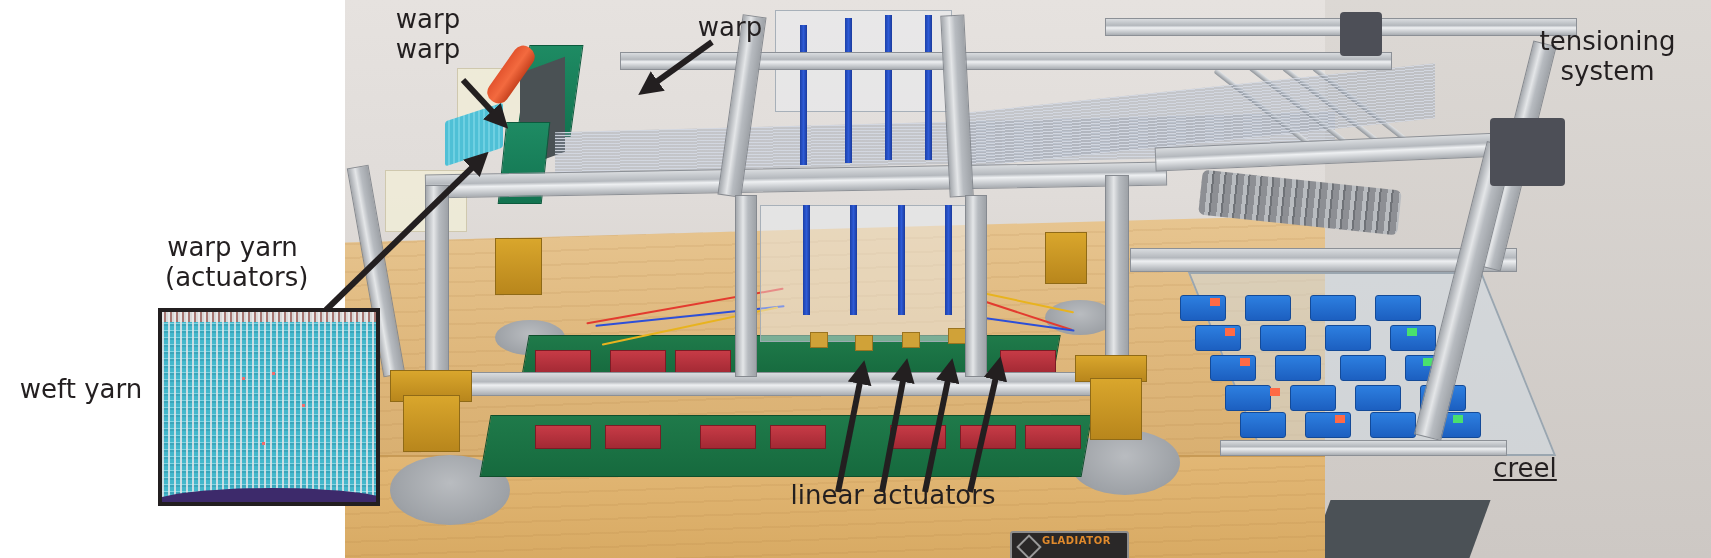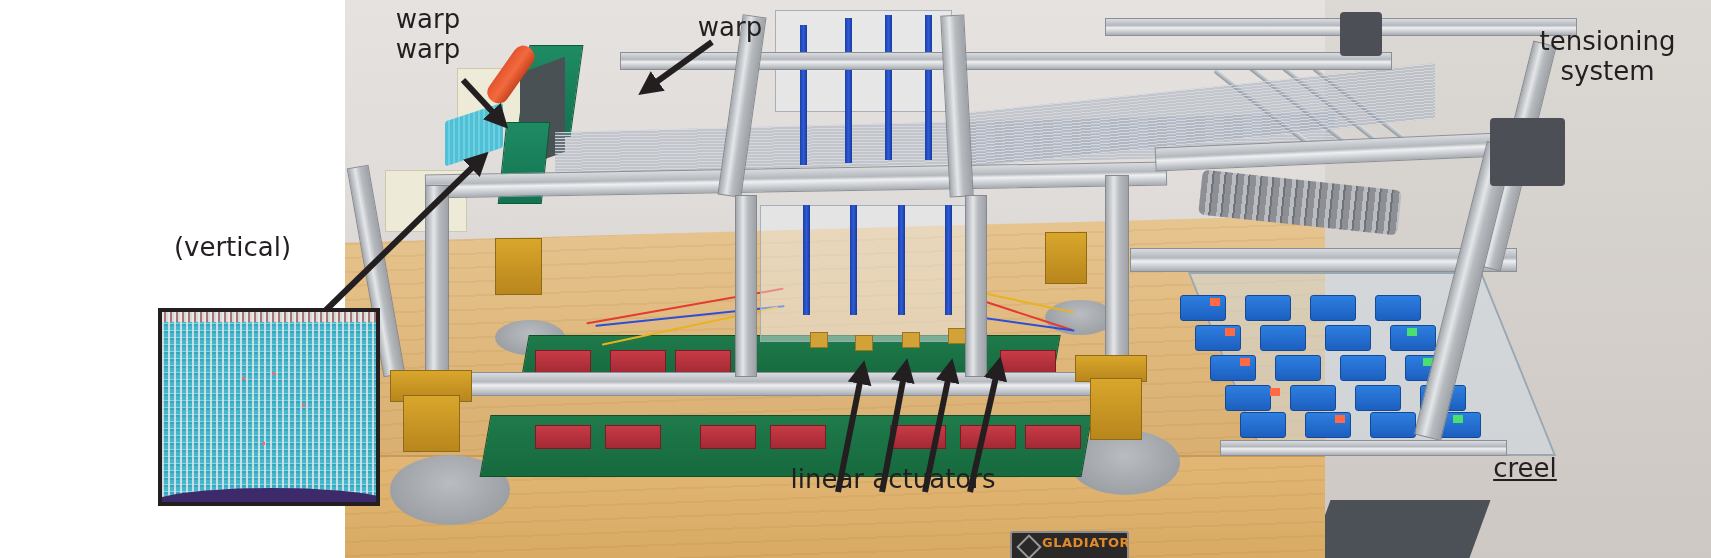--- a/index.html
+++ b/index.html
@@ -13,21 +13,21 @@
            clip-path:polygon(0 8%, 100% 0, 100% 100%, 0 100%); }
   .bench-front { position:absolute; left:0; top:455px; width:980px; height:103px;
            background:linear-gradient(180deg,#e2b775 0%,#d8aa63 100%); border-top:2px solid #c89a55; }
   .bench-grain { position:absolute; left:0; top:0; width:100%; height:100%;
            background:repeating-linear-gradient(178deg, rgba(160,110,50,0.10) 0 2px, rgba(0,0,0,0) 2px 14px); }
   
   .wall-right { position:absolute; left:980px; top:0; width:386px; height:558px;
            background:linear-gradient(180deg,#dcd8d4 0%,#cdc8c4 100%); }
   .floor-dark { position:absolute; left:975px; top:500px; width:160px; height:58px; background:#4b5156; transform:skewX(-20deg); }
   .gladiator { position:absolute; left:665px; top:531px; width:115px; height:27px; background:#2a2828; border:2px solid #8d8d8d; border-radius:3px; }
-  .gladiator span { position:absolute; left:30px; top:2px; color:#e08a2c; font-family:"DejaVu Sans", sans-serif; font-weight:bold; font-size:13px; letter-spacing:0.5px; }
+  .gladiator span { position:absolute; left:30px; top:2px; color:#e08a2c; font-family:"DejaVu Sans", sans-serif; font-weight:bold; font-size:10px; letter-spacing:0.5px; }
   .gladiator i { position:absolute; left:8px; top:5px; width:14px; height:14px; border:2px solid #9a9a9a; transform:rotate(45deg); }
 
   
   .rail { position:absolute; background:linear-gradient(180deg,#d9dcdf 0%,#b4b8bd 40%,#eef0f2 55%,#a9adb2 100%); border:1px solid #8c9096; }
   .post { position:absolute; background:linear-gradient(90deg,#a5a9ae 0%,#e4e6e8 35%,#b7bbc0 60%,#9ea2a7 100%); border:1px solid #868a90; }
   .corner-cap { position:absolute; background:#4d4f57; border-radius:4px; }
   .bracket-gold { position:absolute; background:linear-gradient(180deg,#d9a62c,#b8861c); border:1px solid #8f6a17; }
   .foot { position:absolute; background:radial-gradient(ellipse at 50% 40%,#b9bcc0 0%,#9da1a6 70%,#8a8e93 100%); border-radius:50%; }
 
   
@@ -236,20 +236,22 @@
   <div class="label" style="left:383px;top:4px;width:90px;">
     <div>warp</div>
     <div>warp</div>
   </div>
   <div class="label" style="left:690px;top:12px;width:80px;">warp</div>
   <div class="label" style="left:1525px;top:26px;width:165px;">
     <div>tensioning</div>
     <div>system</div>
   </div>
   <div class="label" style="left:165px;top:232px;width:135px;">
-    <div>(vertical)</div>
+    <div>warp yarn</div>
+    <div>(actuators)</div>
   </div>
   <div class="label" style="left:0px;top:374px;width:162px;">
-  </div>
-  <div class="label" style="left:778px;top:464px;width:230px;">linear actuators</div>
+    <div>weft yarn</div>
+  </div>
+  <div class="label" style="left:778px;top:480px;width:230px;">linear actuators</div>
   <div class="label" style="left:1490px;top:453px;width:70px;text-decoration:underline;">creel</div>
 
 </div>
 
 </body></html>

